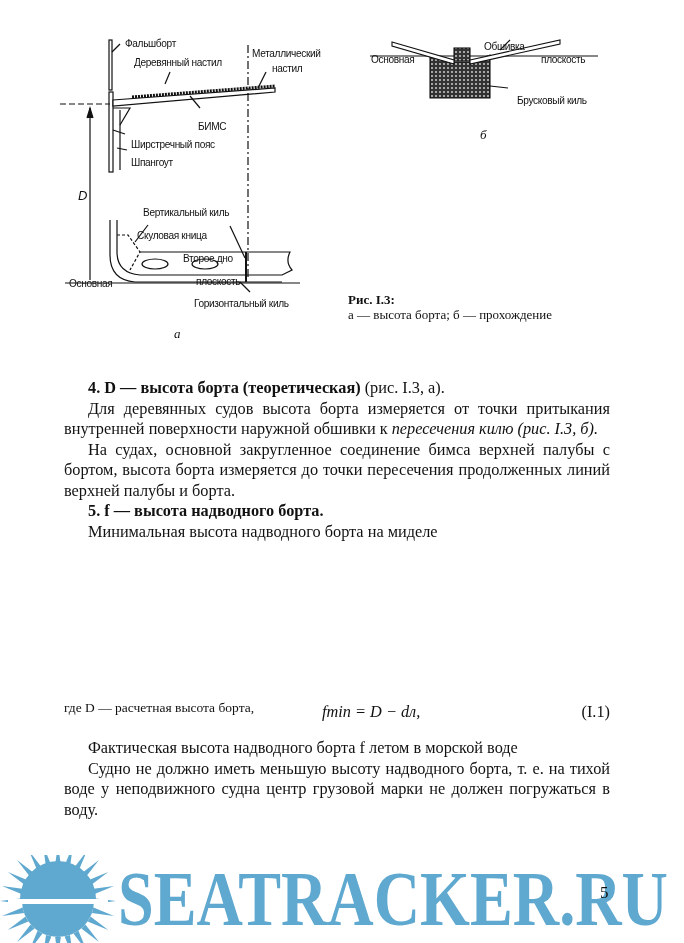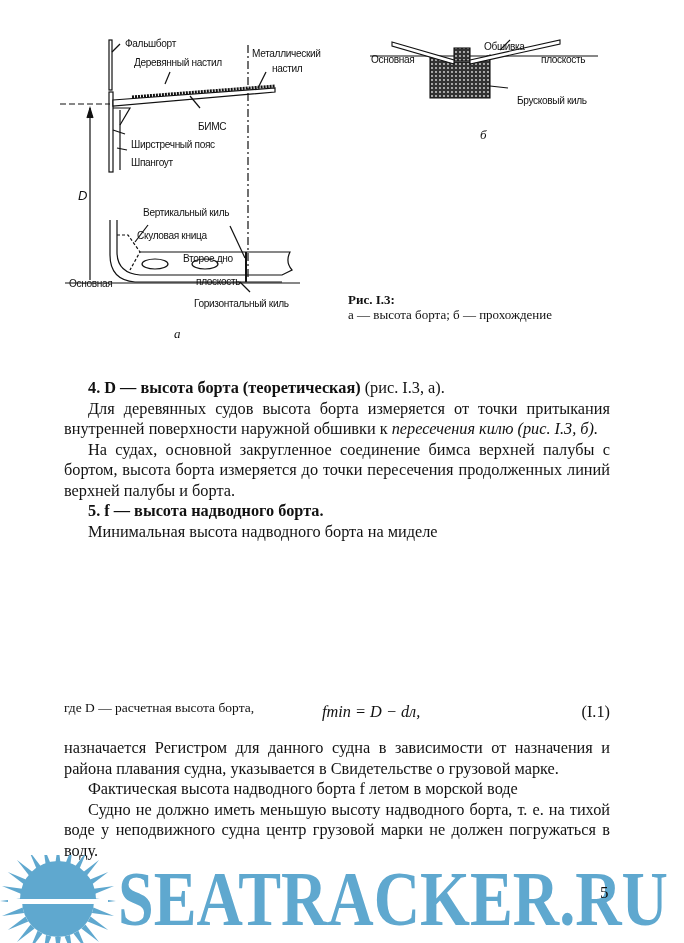--- a/index.html
+++ b/index.html
@@ -121,21 +121,20 @@
   <p class="ind">Минимальная высота надводного борта на миделе</p>
 </div>
 
 <div class="formula">
   <span class="expr">fmin = D − dл,</span>
   <span class="num">(I.1)</span>
 </div>
 <div class="where">где D — расчетная высота борта,</div>
 
 <div class="text" style="top:738px">
-  <p>назначается Регистром для данного судна в зависимости от назначения и района плавания судна, указывается в Свидетельстве о грузовой марке.</p>
   <p class="ind">Фактическая высота надводного борта f летом в морской воде</p>
   <p class="ind">Судно не должно иметь меньшую высоту надводного борта, т. е. на тихой воде у неподвижного судна центр грузовой марки не должен погружаться в воду.</p>
 </div>
 
 <svg class="wm" viewBox="0 0 684 88">
   <g fill="#5fa8cf">
     <g id="rays">
         <path d="M93.9 43.2 L116.0 46.0 L93.9 48.8 Z" fill="#5fa8cf"></path>
         <path d="M93.4 52.6 L114.0 61.0 L91.9 58.0 Z" fill="#5fa8cf"></path>
         <path d="M90.5 61.5 L108.2 75.0 L87.7 66.4 Z" fill="#5fa8cf"></path>

